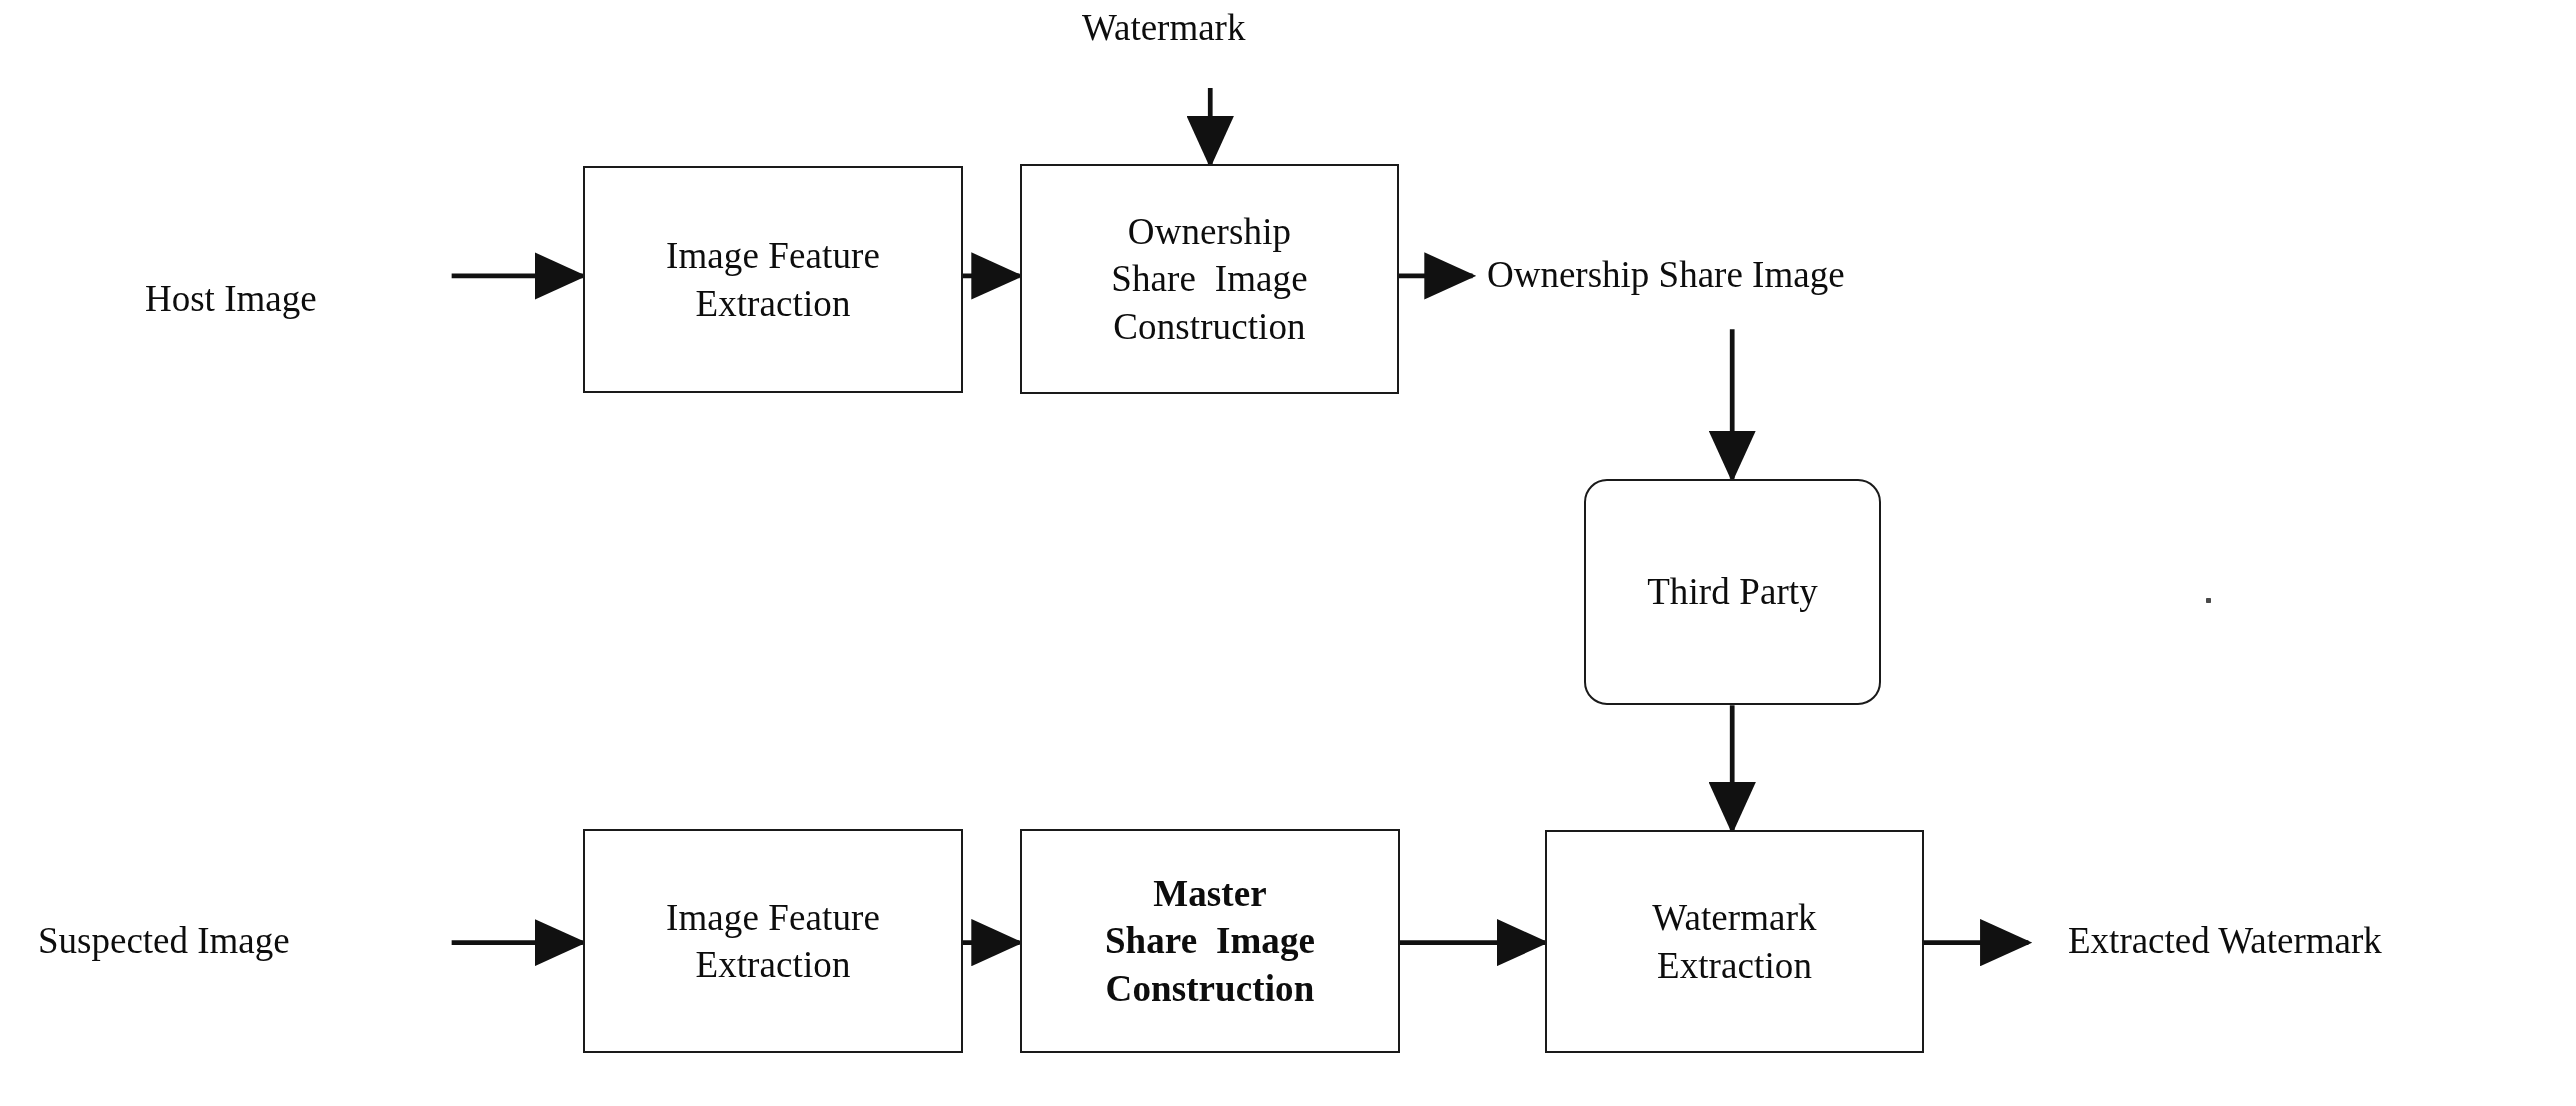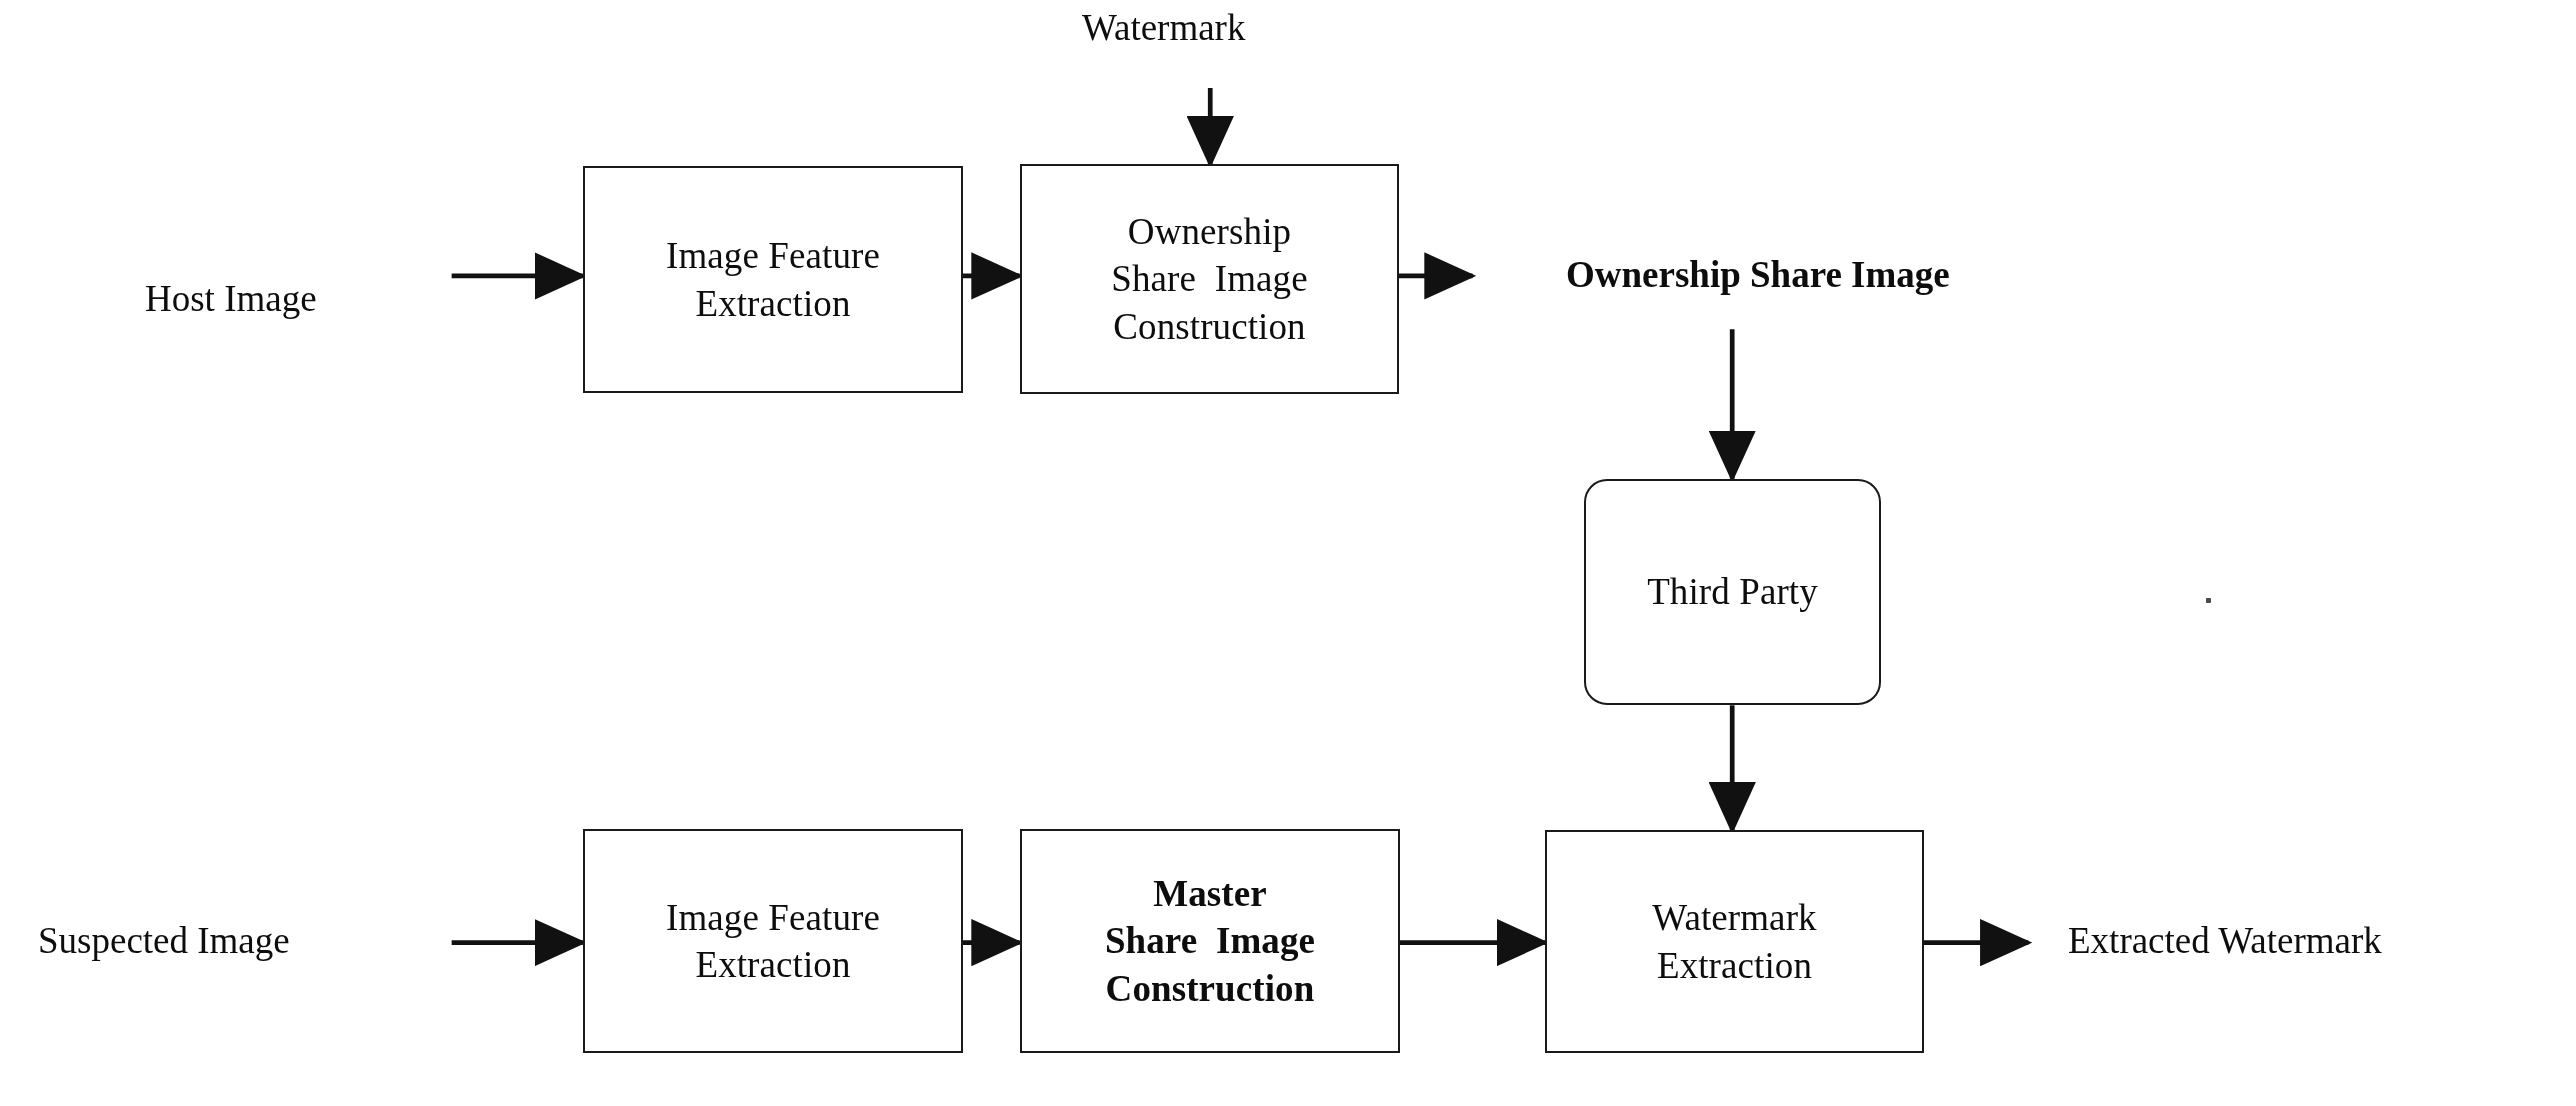--- a/index.html
+++ b/index.html
@@ -98,21 +98,21 @@
 
     <line x1="2070" y1="1394" x2="2285" y2="1394" stroke="#111111" stroke-width="7" marker-end="url(#ah)"></line>
 
     <line x1="2845" y1="1394" x2="3000" y2="1394" stroke="#111111" stroke-width="7" marker-end="url(#ah)"></line>
   </svg>
 
   <div class="label" style="left:145px; top:256px;margin-top:24px;">Host Image</div>
 
   <div class="label" style="left:1082px; top:8.8px;">Watermark</div>
 
-  <div class="label" style="left:1566px; top:256px;font-weight:bold;">Ownership Share Image</div>
+  <div class="label" style="left:1487px; top:256px;">Ownership Share Image</div>
 
   <div class="label" style="left:38px; top:922px;">Suspected Image</div>
 
   <div class="label" style="left:2057px; top:922px;margin-left:11px;">Extracted Watermark</div>
 
   <div class="box" style="left:583px; top:166px; width:380px; height:227px;">
     <span class="line">Image Feature</span>
     <span class="line">Extraction</span>
   </div>
 

